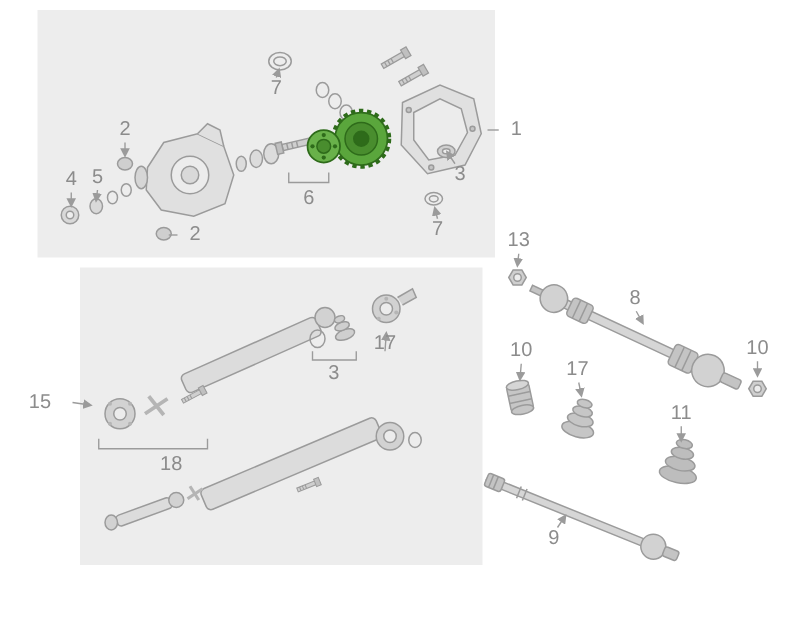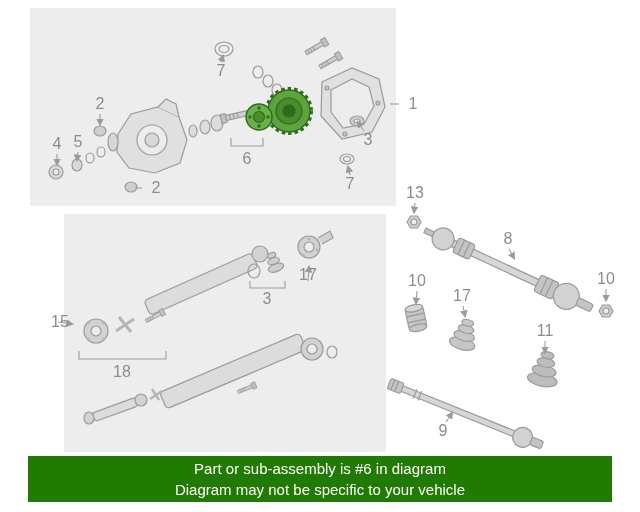--- a/index.html
+++ b/index.html
@@ -280,23 +280,19 @@
   <div class="callout" style="left:235px;top:150px">6</div>
   <div class="callout" style="left:209px;top:62px">7</div>
   <div class="callout" style="left:338px;top:175px">7</div>
   <div class="callout" style="left:496px;top:230px">8</div>
   <div class="callout" style="left:431px;top:422px">9</div>
   <div class="callout" style="left:405px;top:272px">10</div>
   <div class="callout" style="left:533px;top:322px">11</div>
   <div class="callout" style="left:450px;top:287px">17</div>
   <div class="callout" style="left:403px;top:184px">13</div>
   <div class="callout" style="left:594px;top:270px">10</div>
-  <div class="callout" style="left:48px;top:313px">15</div>
+  <div class="callout" style="left:20px;top:313px">15</div>
   <div class="callout" style="left:255px;top:290px">3</div>
   <div class="callout" style="left:296px;top:266px">17</div>
-  <div class="callout" style="left:110px;top:363px">18</div>
-
-  <div class="banner">
-    <div class="banner-line">Part or sub-assembly is #6 in diagram</div>
-    <div class="banner-line">Diagram may not be specific to your vehicle</div>
-  </div>
+  <div class="callout" style="left:125px;top:363px">18</div>
+
 
 </div>
 
 </body></html>

